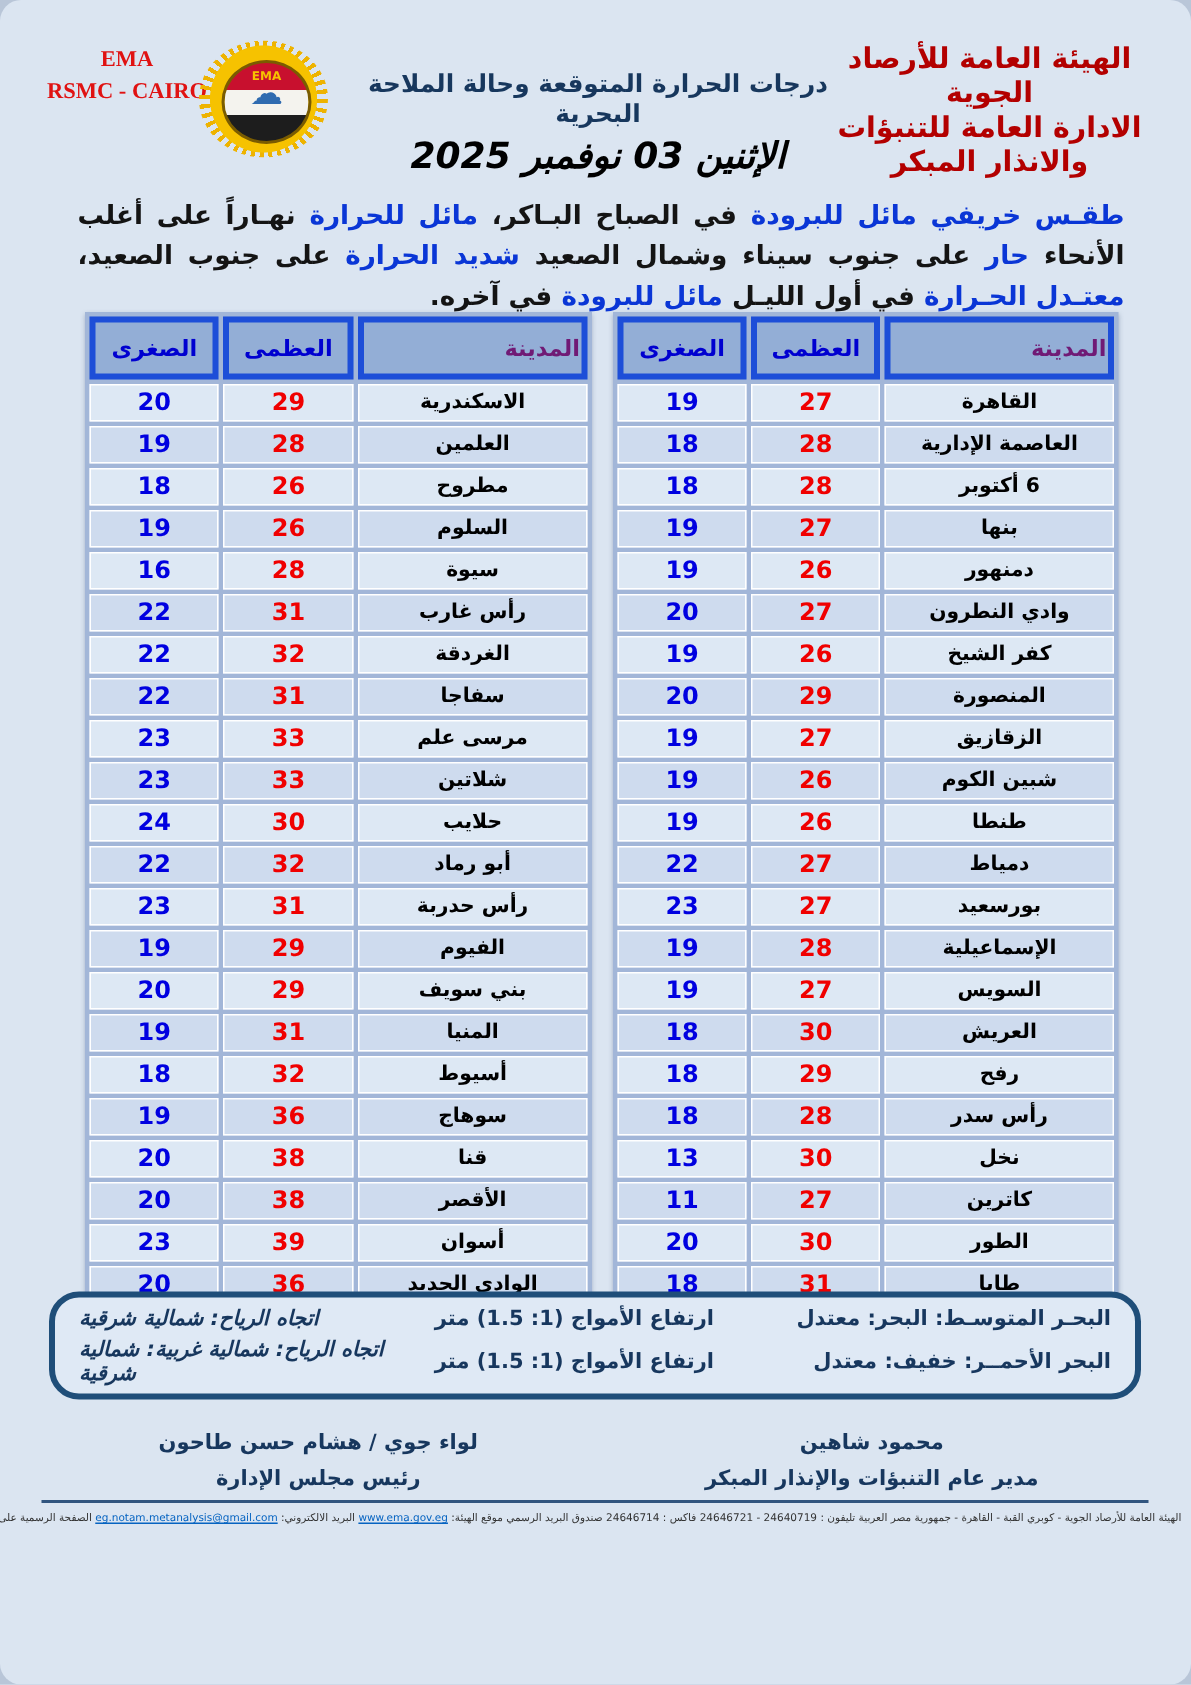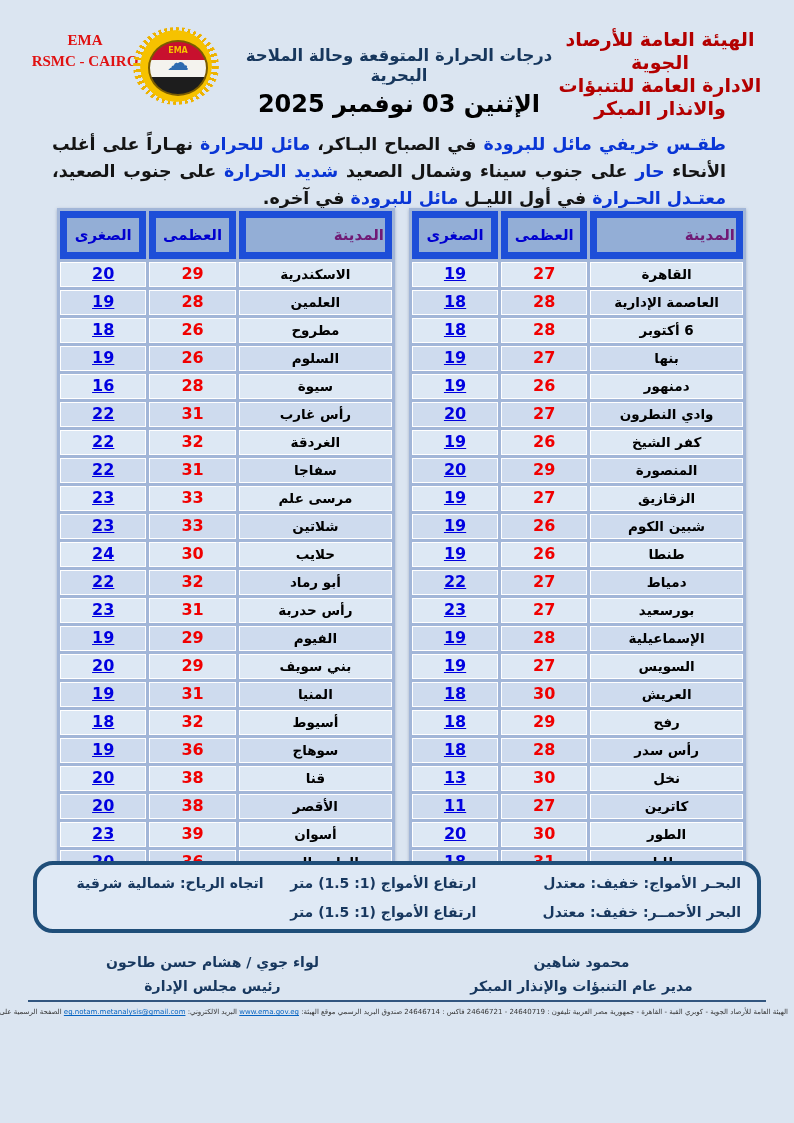--- a/index.html
+++ b/index.html
@@ -1,69 +1,69 @@
 <!DOCTYPE html>
 <html lang="ar" dir="rtl"><head>
 <meta charset="utf-8">
 <style>
   html,body{margin:0;padding:0;}
   body{background:#b9c6d8;font-family:"DejaVu Sans",sans-serif;}
-  .page{position:relative;width:794px;height:1123px;margin:0 auto;background:#dbe5f1;overflow:hidden;}
+  .page{position:relative;width:794px;height:1123px;margin:0 auto;background:#dbe5f1;overflow:hidden;border-radius:14px;}
 
   
   .org-en{position:absolute;left:30px;top:30px;width:110px;text-align:center;
     color:#e01212;font-family:"Liberation Serif","DejaVu Serif",serif;
     font-weight:bold;font-size:15px;line-height:21px;direction:ltr;}
   .logo{position:absolute;left:133px;top:27px;width:86px;height:78px;}
   .sun{position:absolute;inset:0;border-radius:50%;
     background:radial-gradient(circle,#f6c200 0 61%,rgba(246,194,0,0) 62%),
       repeating-conic-gradient(#eeb300 0deg 4deg,rgba(238,179,0,0) 4deg 9deg);}
   .flag-circle{position:absolute;left:15px;top:13px;width:56px;height:52px;border-radius:50%;
     background:linear-gradient(180deg,#c8102e 0 34%,#f4f3ee 34% 67%,#1d1d1d 67% 100%);
     border:2px solid #7a5c00;overflow:hidden;text-align:center;}
   .logo-ema{color:#f6c200;font-size:8px;font-weight:bold;line-height:9px;margin-top:4px;}
   .logo-cloud{color:#2f6bb0;font-size:22px;line-height:18px;margin-top:-1px;}
   .title-block{position:absolute;left:224px;top:46px;width:350px;text-align:center;}
   .doc-title{color:#17375d;font-weight:bold;font-size:16.5px;line-height:20px;}
-  .doc-date{color:#000;font-weight:bold;font-size:24px;line-height:30px;margin-top:3px;}
+  .doc-date{color:#000;font-weight:bold;font-size:24px;line-height:30px;margin-top:3px;font-style:italic;}
   .org-ar{position:absolute;right:14px;top:28px;width:240px;text-align:center;
     color:#b30000;font-weight:bold;font-size:19px;line-height:23px;}
 
   
-  .forecast{position:absolute;top:113px;right:68px;left:52px;
+  .forecast{position:absolute;top:113px;right:44px;left:52px;
     font-size:17.5px;font-weight:bold;line-height:27px;color:#141414;
     text-align:justify;text-align-last:right;}
   .seg-blue{color:#0a36d6;}
   .seg-black{color:#141414;}
 
   
   table.temp{position:absolute;top:208px;border-collapse:separate;border-spacing:3px;
     background:#a2b6d8;table-layout:fixed;box-shadow:0 1px 3px rgba(60,80,120,.35);}
   .tbl-main{left:409px;width:337px;}
   .tbl-side{left:57px;width:338px;}
   table.temp col.c-city{width:47%;} table.temp col.c-max{width:26.5%;} table.temp col.c-min{width:26.5%;}
-  table.temp th{background:#93aed6;border:7px solid #1d4ed8;height:32px;
+  table.temp th{background:#93aed6;border:4px solid #1d4ed8;height:32px;
     font-size:15px;font-weight:bold;color:#0000d0;text-align:center;}
   table.temp th.h-city{color:#701a75;text-align:right;}
   table.temp td{background:#dde8f4;border:1px solid #fff;height:23px;padding:0 4px;
     text-align:center;vertical-align:middle;font-weight:bold;line-height:1.05;}
   table.temp tbody tr:nth-of-type(even) td{background:#cedbee;}
   td.city{font-size:13.5px;color:#000;}
   td.max{font-size:16px;color:#f00000;}
-  td.min{font-size:16px;color:#0000e0;text-decoration:underline;}
+  td.min{font-size:16px;color:#0000e0;}
 
   
   .sea-box{position:absolute;top:861px;left:33px;right:33px;height:58px;
     border:4px solid #1f4e79;border-radius:20px;background:#dfe9f5;
     display:flex;flex-direction:column;justify-content:space-around;padding:3px 16px;
     color:#17375e;font-weight:bold;font-size:14px;}
   .sea-row{display:flex;align-items:center;}
   .sea-name{width:38%;text-align:right;}
   .sea-waves{width:28%;text-align:center;}
-  .sea-wind{width:34%;text-align:center;}
+  .sea-wind{width:34%;text-align:left;font-style:italic;}
 
   
   .signatures{position:absolute;top:950px;left:28px;right:28px;display:flex;
     color:#17375e;font-weight:bold;font-size:14px;line-height:24px;text-align:center;}
   .sig{flex:1;}
   .sig.wide{flex:1.25;}
 
   
   .sep-line{position:absolute;top:1000px;left:28px;right:28px;border-top:2.5px solid #31557f;}
   .footer-line{position:absolute;top:1007px;left:6px;right:6px;font-size:7px;line-height:10px;
@@ -359,28 +359,29 @@
         <tr>
       <td class="city">أبو سمبل</td>
       <td class="max">39</td>
       <td class="min">23</td>
     </tr>
       </tbody>
   </table>
 
   <div class="sea-box">
     <div class="sea-row">
-      <span class="sea-name">البحـر الأمواج: خفيف: معتدل</span>
+      <span class="sea-name">البحـر المتوسـط: البحر: معتدل</span>
       <span class="sea-waves">ارتفاع الأمواج (1: 1.5) متر</span>
       <span class="sea-wind">اتجاه الرياح: شمالية شرقية</span>
     </div>
 
     <div class="sea-row">
       <span class="sea-name">البحر الأحمــر: خفيف: معتدل</span>
       <span class="sea-waves">ارتفاع الأمواج (1: 1.5) متر</span>
+      <span class="sea-wind">اتجاه الرياح: شمالية غربية: شمالية شرقية</span>
     </div>
   </div>
 
   <div class="signatures">
     <div class="sig">
       <div>محمود شاهين</div>
       <div>مدير عام التنبؤات والإنذار المبكر</div>
     </div>
     <div class="sig">
       <div>لواء جوي / هشام حسن طاحون</div>

